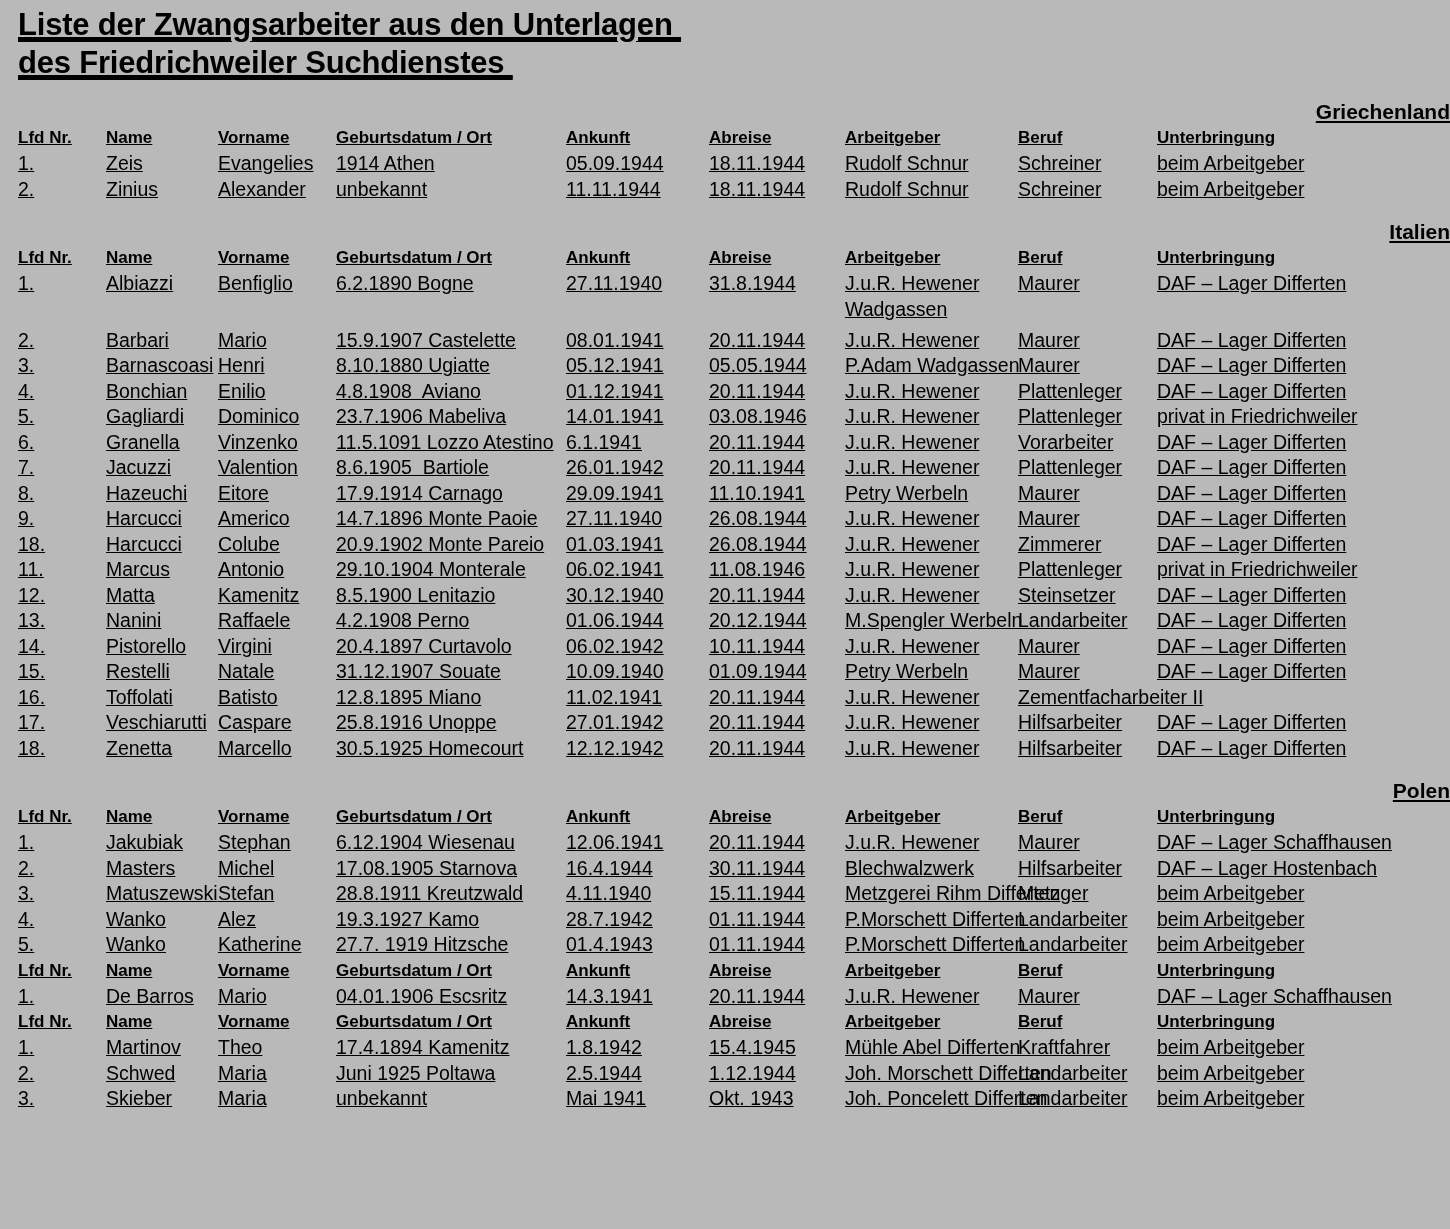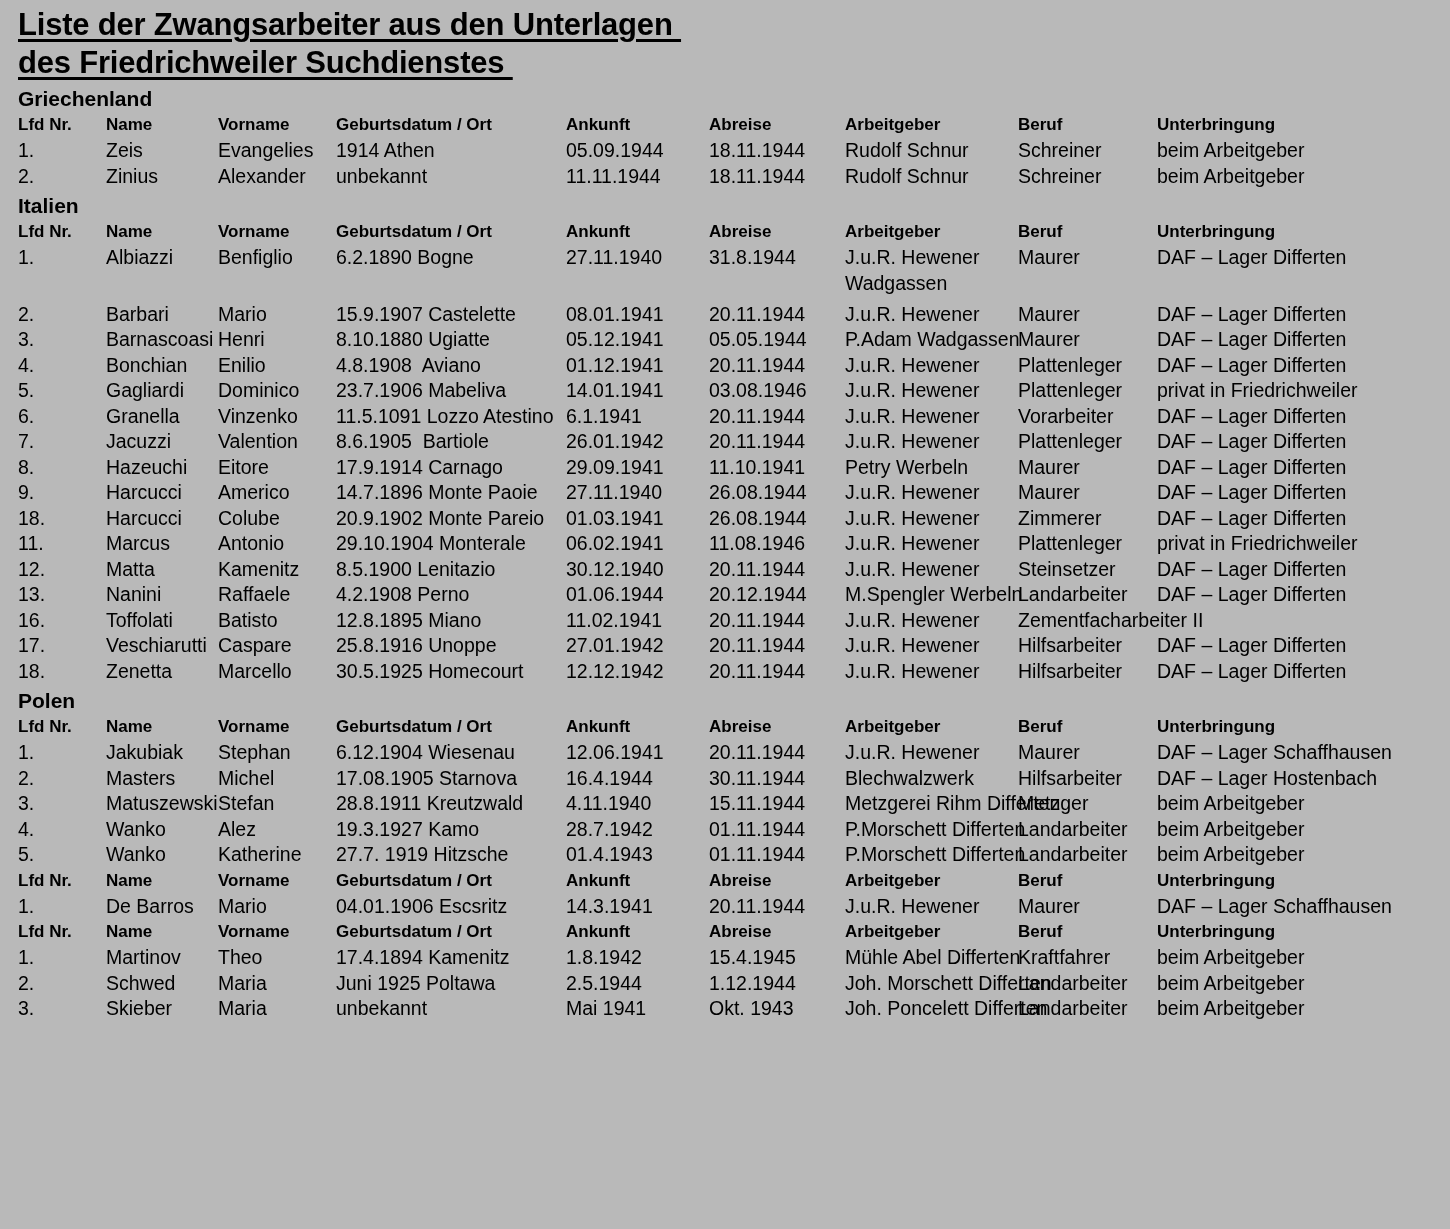--- a/index.html
+++ b/index.html
@@ -15,20 +15,21 @@
     color: #000000;
     overflow: hidden;
   }
   #page {
     position: relative;
     width: 1450px;
     height: 1158px;
     background: #b9b9b9;
     padding: 0;
     box-sizing: border-box;
+    text-decoration: underline;
   }
 
   
   .doc-title {
     padding: 6px 0 0 18px;
   }
   .title-line {
     font-size: 31px;
     font-weight: bold;
     line-height: 38px;
@@ -41,22 +42,23 @@
   }
 
   
   .section {
     padding-left: 18px;
   }
   .section-title {
     font-size: 21px;
     font-weight: bold;
     line-height: 26px;
-    margin-top: 4px;
+    margin-top: 17px;
     white-space: pre;
+    text-align: right;
   }
 
   
   .tbl {
     border-collapse: collapse;
     table-layout: fixed;
     width: 1424px;
     font-size: 19.5px;
     line-height: 25.5px;
   }
@@ -332,20 +334,42 @@
               <td>Nanini</td>
               <td>Raffaele</td>
               <td>4.2.1908 Perno</td>
               <td>01.06.1944</td>
               <td>20.12.1944</td>
               <td>M.Spengler Werbeln</td>
               <td>Landarbeiter</td>
               <td>DAF – Lager Differten</td>
             </tr>
             <tr>
+              <td>14.</td>
+              <td>Pistorello</td>
+              <td>Virgini</td>
+              <td>20.4.1897 Curtavolo</td>
+              <td>06.02.1942</td>
+              <td>10.11.1944</td>
+              <td>J.u.R. Hewener</td>
+              <td>Maurer</td>
+              <td>DAF – Lager Differten</td>
+            </tr>
+            <tr>
+              <td>15.</td>
+              <td>Restelli</td>
+              <td>Natale</td>
+              <td>31.12.1907 Souate</td>
+              <td>10.09.1940</td>
+              <td>01.09.1944</td>
+              <td>Petry Werbeln</td>
+              <td>Maurer</td>
+              <td>DAF – Lager Differten</td>
+            </tr>
+            <tr>
               <td>16.</td>
               <td>Toffolati</td>
               <td>Batisto</td>
               <td>12.8.1895 Miano</td>
               <td>11.02.1941</td>
               <td>20.11.1944</td>
               <td>J.u.R. Hewener</td>
               <td>Zementfacharbeiter II</td>
               <td></td>
             </tr>

